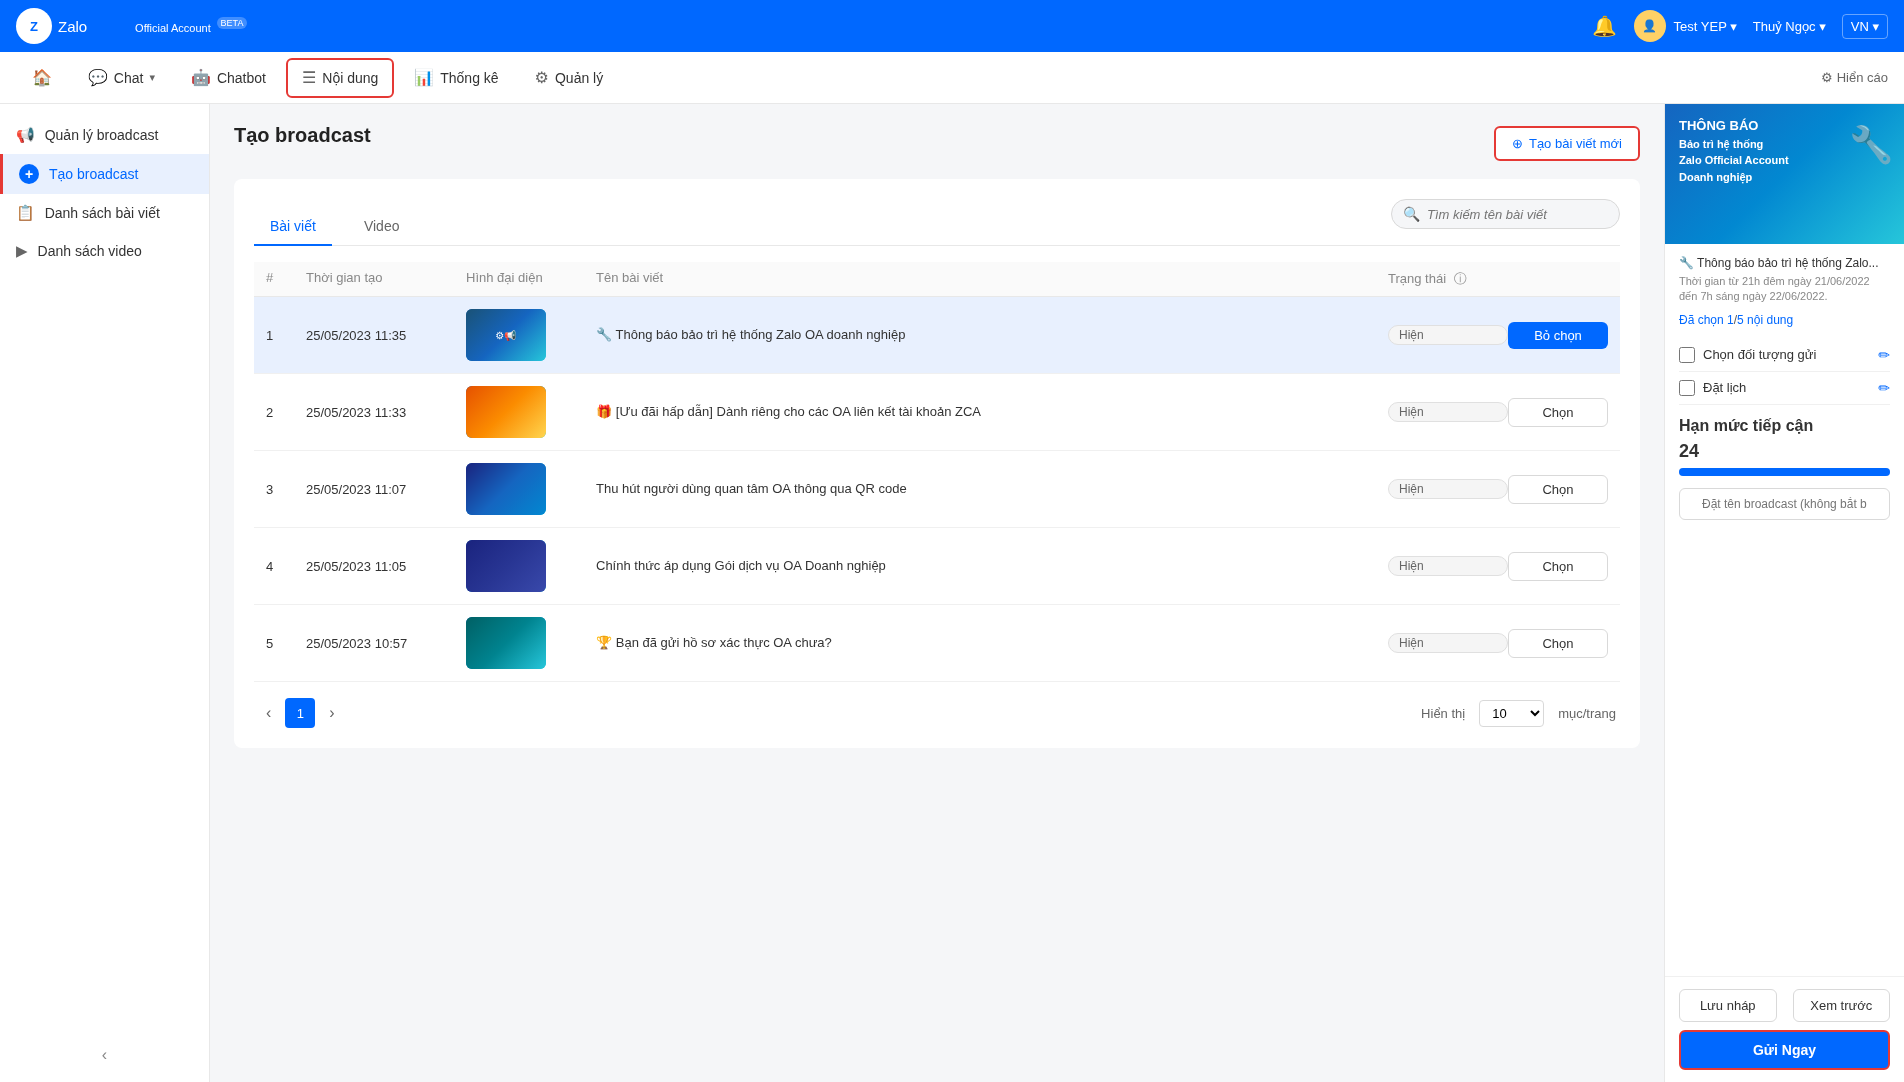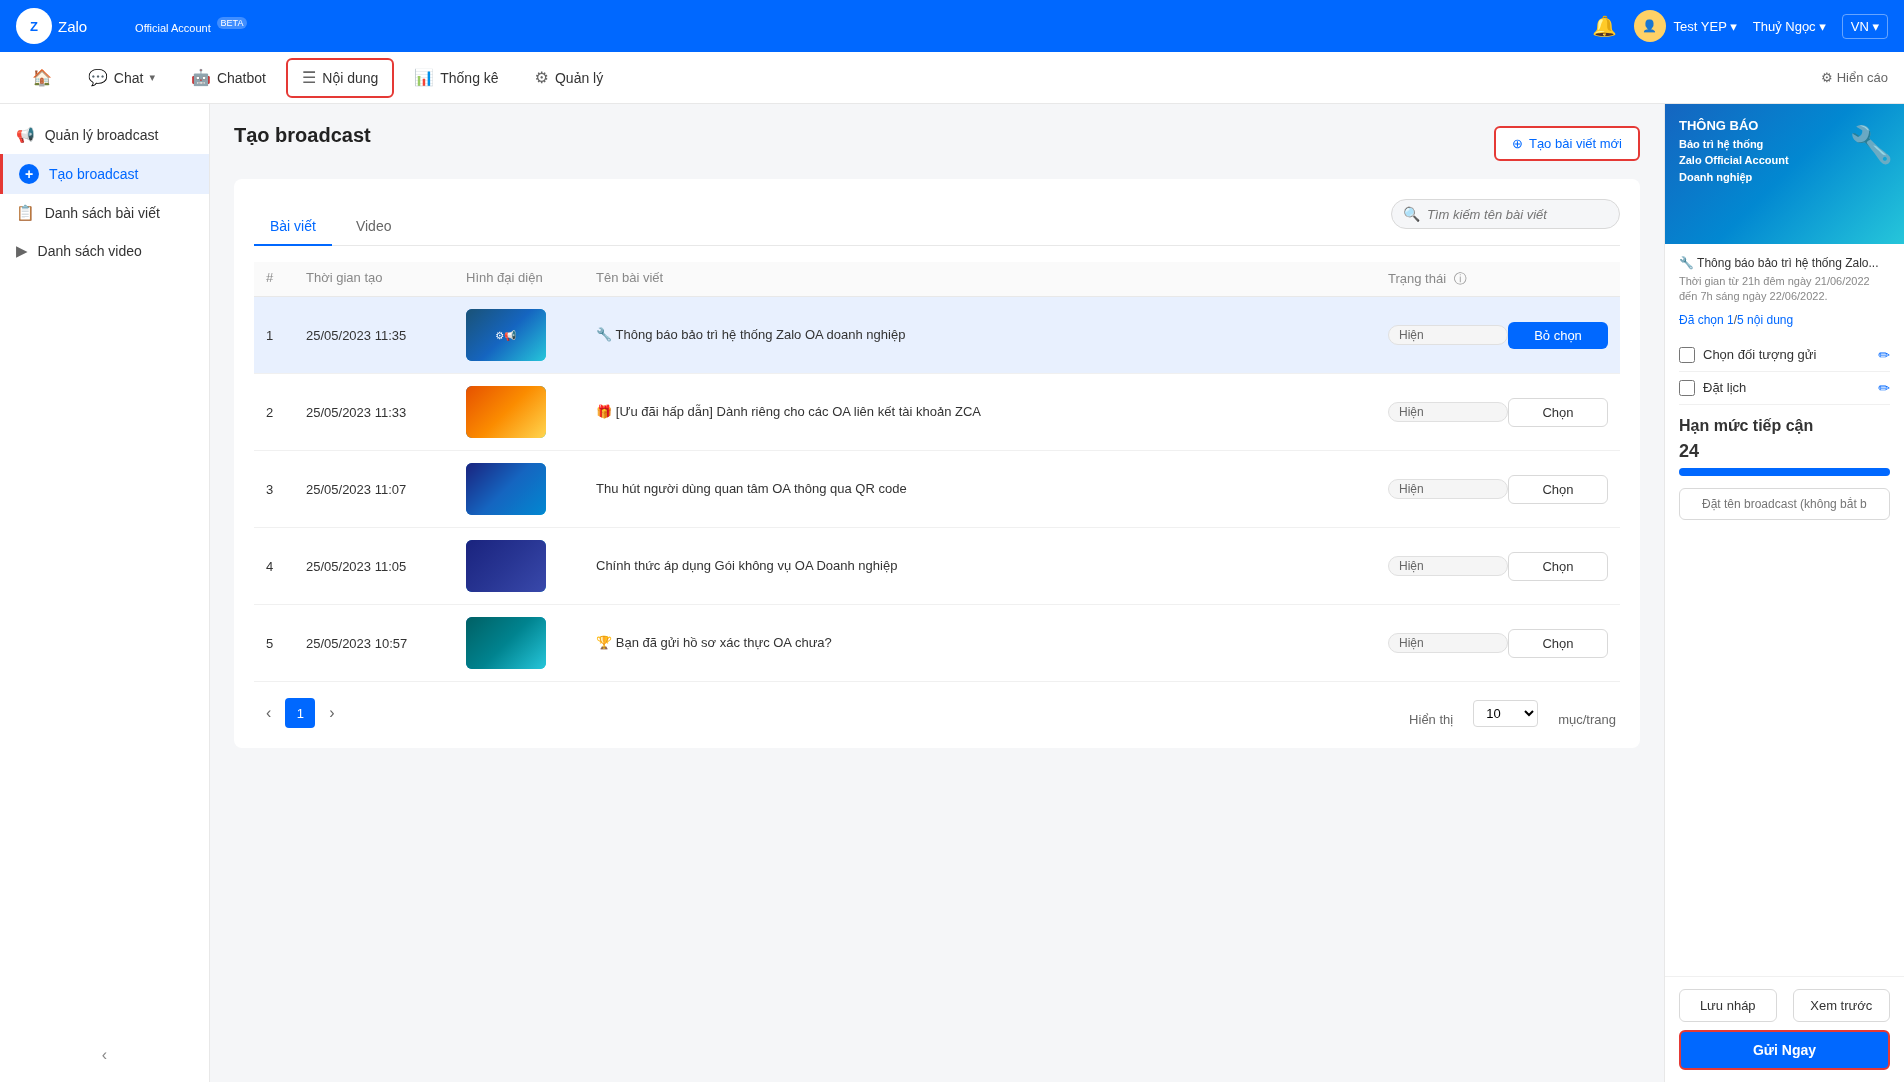--- a/index.html
+++ b/index.html
@@ -87,21 +87,21 @@
     .sidebar-item.active.create-item { border-left: 3px solid #e53935; }
 
     
     .content-area {
       flex: 1; padding: 20px 24px; overflow-y: auto; background: #f5f6f8;
     }
     .page-title { font-size: 20px; font-weight: 600; color: #222; margin-bottom: 16px; }
     .content-card {
       background: white; border-radius: 8px; padding: 20px;
     }
-    .tabs { display: flex; gap: 8px; }
+    .tabs { display: flex; gap: 16px; }
     .tab-item {
       padding: 10px 16px; font-size: 14px; color: #666; cursor: pointer;
       border-bottom: 2px solid transparent; margin-bottom: -1px;
     }
     .tab-item.active { color: #0068ff; border-bottom: 2px solid #0068ff; }
     .search-box {
       display: flex; align-items: center; gap: 6px;
       border: 1px solid #d9d9d9; border-radius: 20px;
       padding: 6px 12px; background: #f5f6f8; margin-bottom: 16px;
     }
@@ -148,21 +148,21 @@
       display: flex; align-items: center; justify-content: space-between;
       margin-top: 16px; padding: 0 4px;
     }
     .pagination { display: flex; align-items: center; gap: 6px; }
     .page-arrow { padding: 4px 8px; cursor: pointer; color: #666; font-size: 16px; }
     .page-num {
       width: 30px; height: 30px; display: flex; align-items: center; justify-content: center;
       border-radius: 4px; font-size: 13px; cursor: pointer;
     }
     .page-num.active { background: #0068ff; color: white; }
-    .per-page { display: flex; align-items: flex-end; gap: 20px; font-size: 13px; color: #666; }
+    .per-page { display: flex; align-items: center; gap: 14px; font-size: 13px; color: #666; }
     .per-page-select {
       border: 1px solid #d9d9d9; border-radius: 4px; padding: 4px 20px 4px 8px;
       font-size: 13px; background: white; cursor: pointer;
     }
 
     
     .right-panel {
       width: 240px; min-width: 240px; background: white;
       border-left: 1px solid #e8e8e8; padding: 0; overflow-y: auto;
       display: flex; flex-direction: column;
@@ -386,21 +386,21 @@
           <span class="status-badge">Hiện</span>
           <button class="btn-select">Chọn</button>
         </div>
 
         <div class="table-row">
           <span>4</span>
           <span>25/05/2023 11:05</span>
           <div class="thumb">
             <div class="thumb-inner" style="background:linear-gradient(135deg,#1a237e,#283593,#3949ab);"></div>
           </div>
-          <span class="post-title">Chính thức áp dụng Gói không vụ OA Doanh nghiệp</span>
+          <span class="post-title">Chính thức áp dụng Gói dịch vụ OA Doanh nghiệp</span>
           <span class="status-badge">Hiện</span>
           <button class="btn-select">Chọn</button>
         </div>
 
         <div class="table-row">
           <span>5</span>
           <span>25/05/2023 10:57</span>
           <div class="thumb">
             <div class="thumb-inner" style="background:linear-gradient(135deg,#006064,#00838f,#26c6da);"></div>
           </div>

